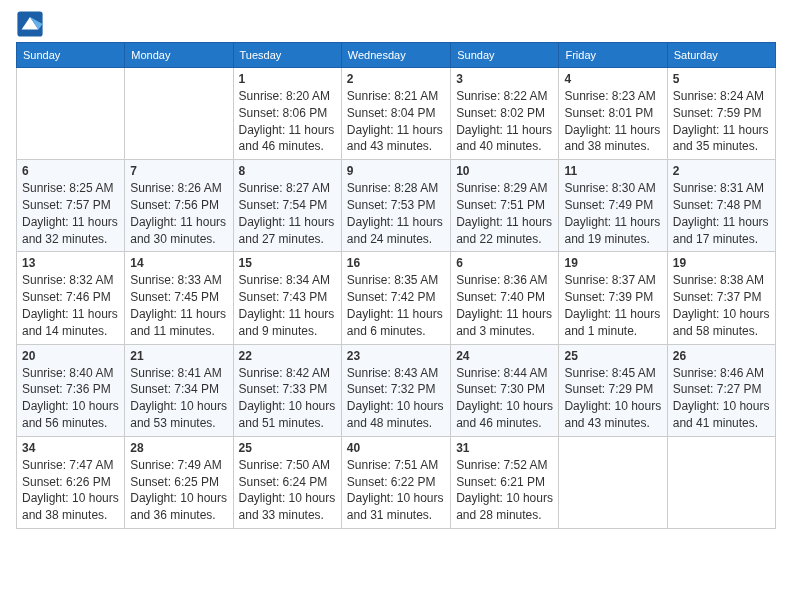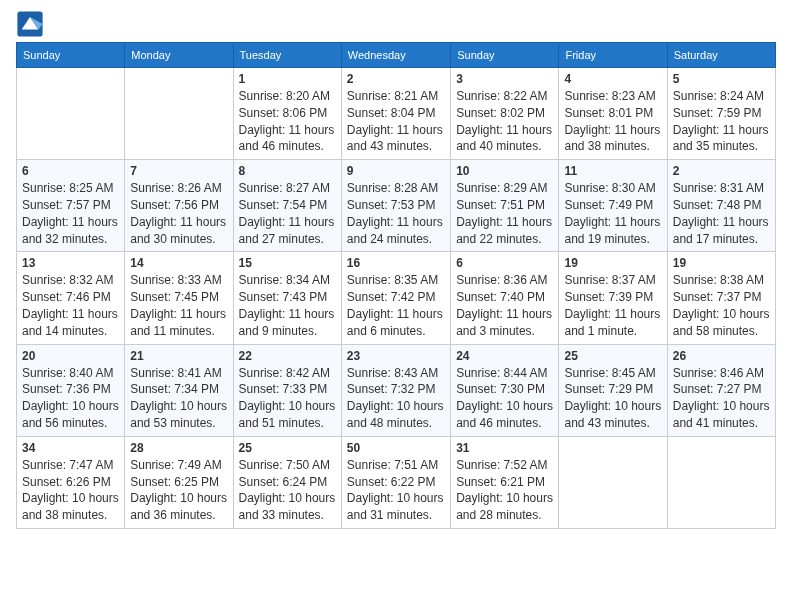--- a/index.html
+++ b/index.html
@@ -256,21 +256,21 @@
           </td>
           <td>
             <span class="day-num">28</span>
             <div class="day-info">Sunrise: 7:49 AM<br>Sunset: 6:25 PM<br>Daylight: 10 hours and 36 minutes.</div>
           </td>
           <td>
             <span class="day-num">25</span>
             <div class="day-info">Sunrise: 7:50 AM<br>Sunset: 6:24 PM<br>Daylight: 10 hours and 33 minutes.</div>
           </td>
           <td>
-            <span class="day-num">50</span>
+            <span class="day-num">40</span>
             <div class="day-info">Sunrise: 7:51 AM<br>Sunset: 6:22 PM<br>Daylight: 10 hours and 31 minutes.</div>
           </td>
           <td>
             <span class="day-num">31</span>
             <div class="day-info">Sunrise: 7:52 AM<br>Sunset: 6:21 PM<br>Daylight: 10 hours and 28 minutes.</div>
           </td>
           <td class="empty-cell"></td>
           <td class="empty-cell"></td>
         </tr>
       </tbody>

